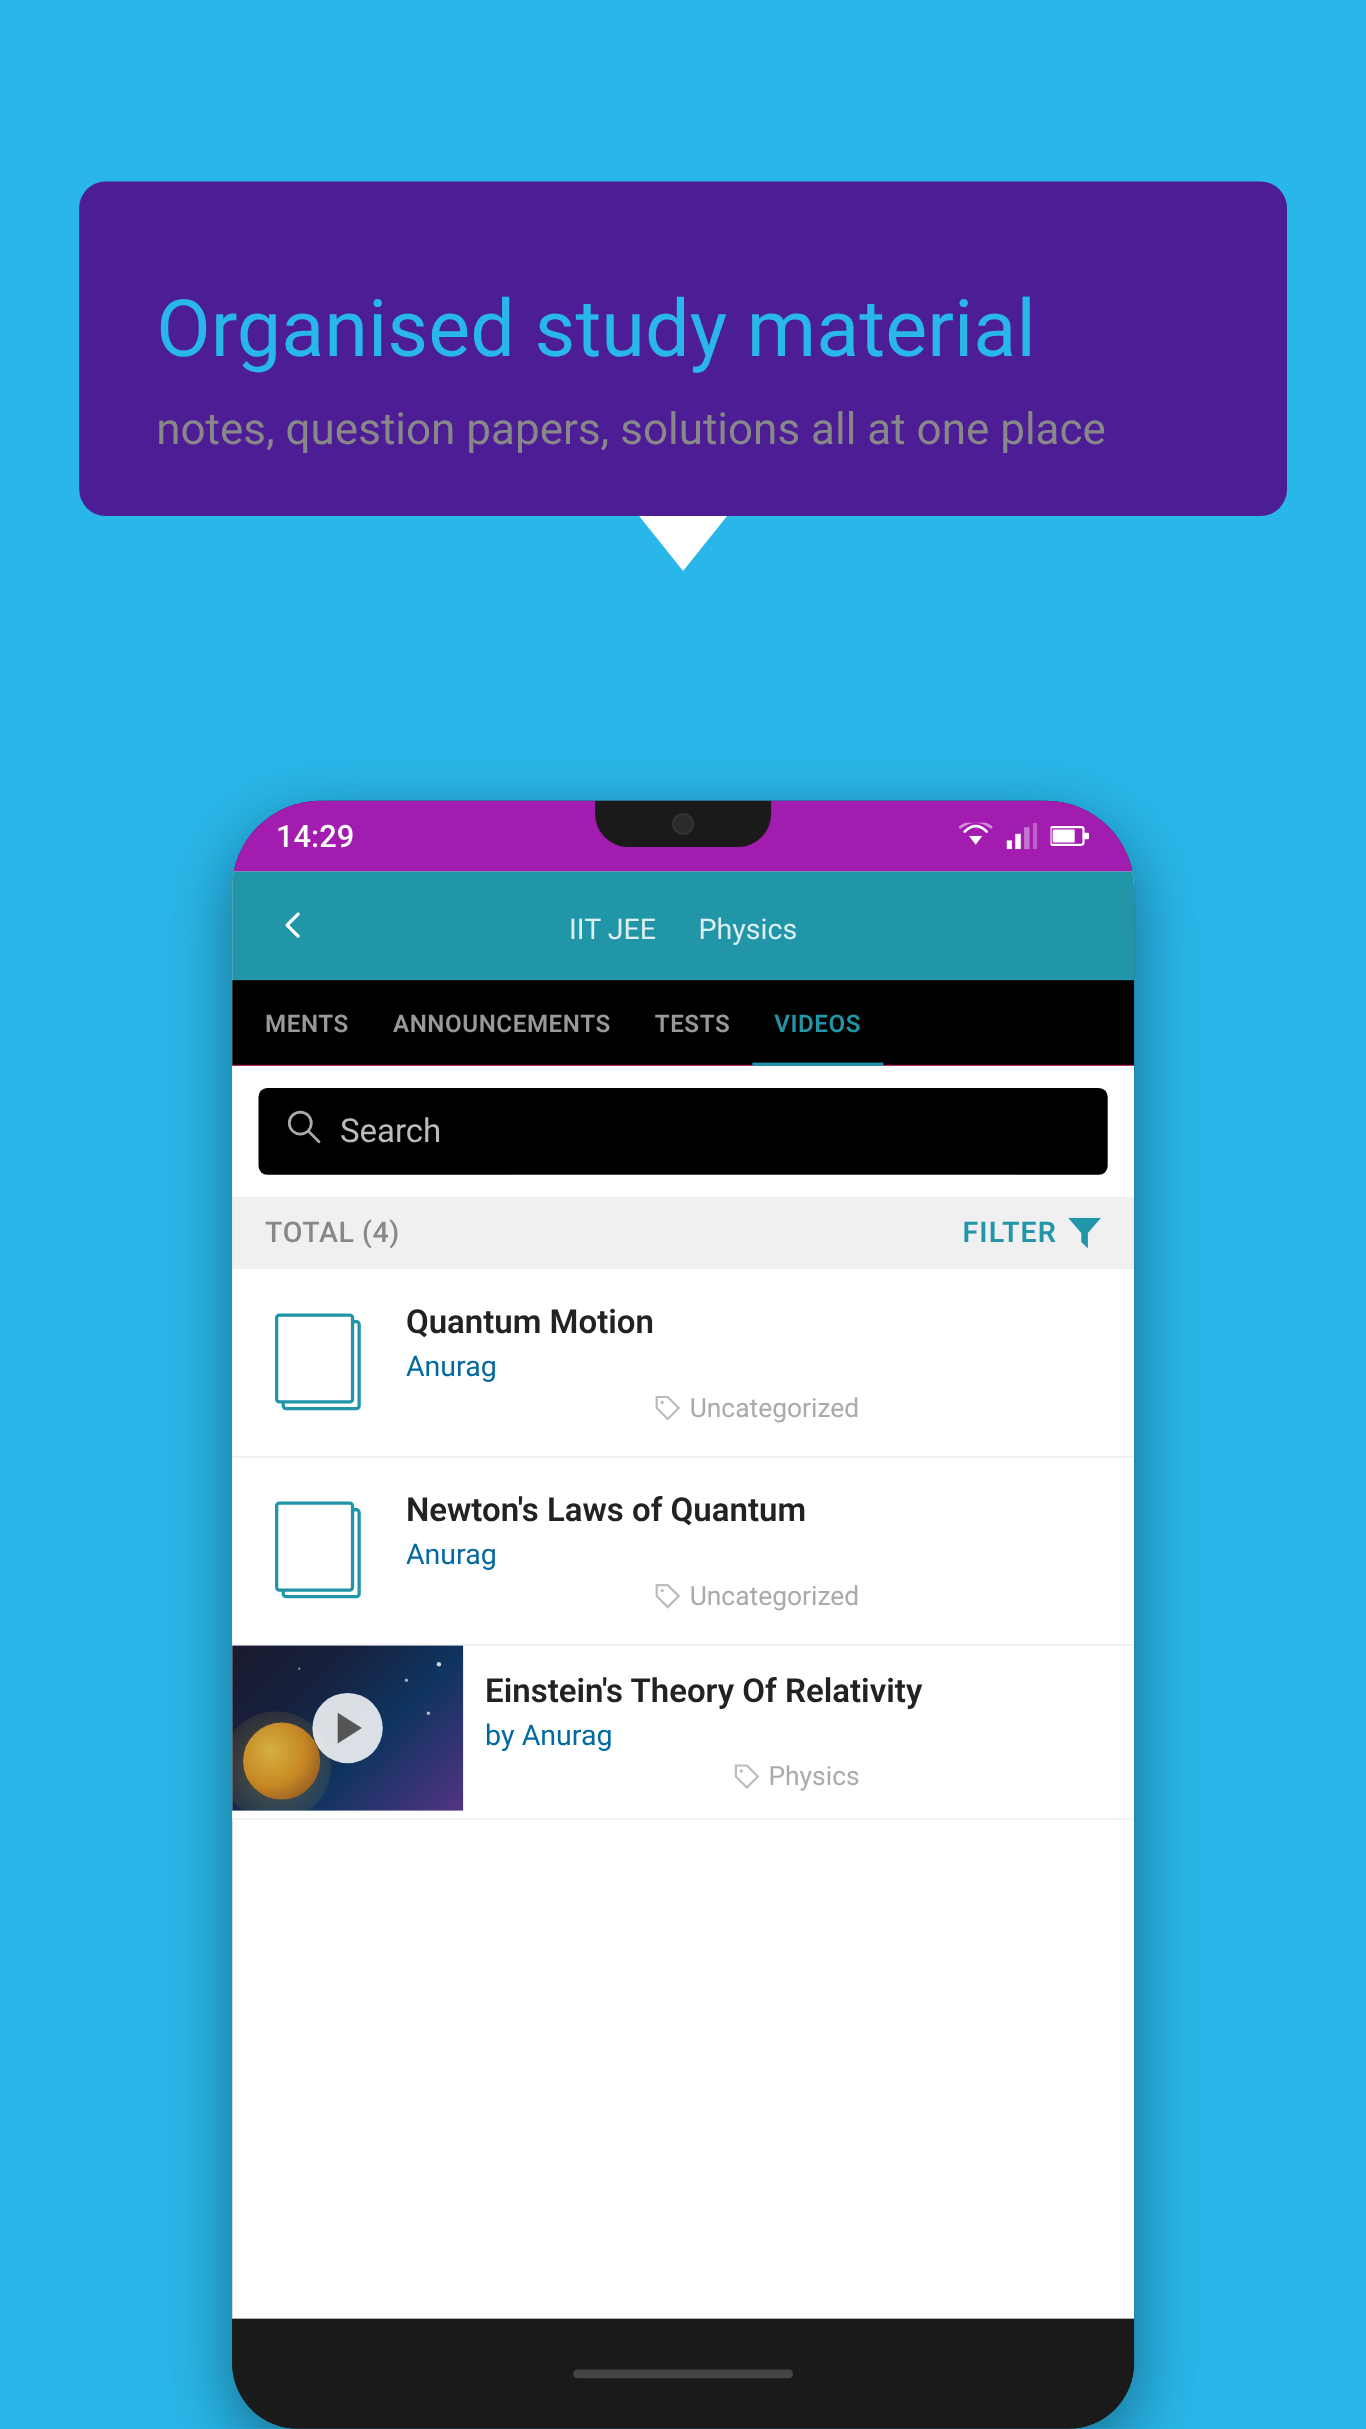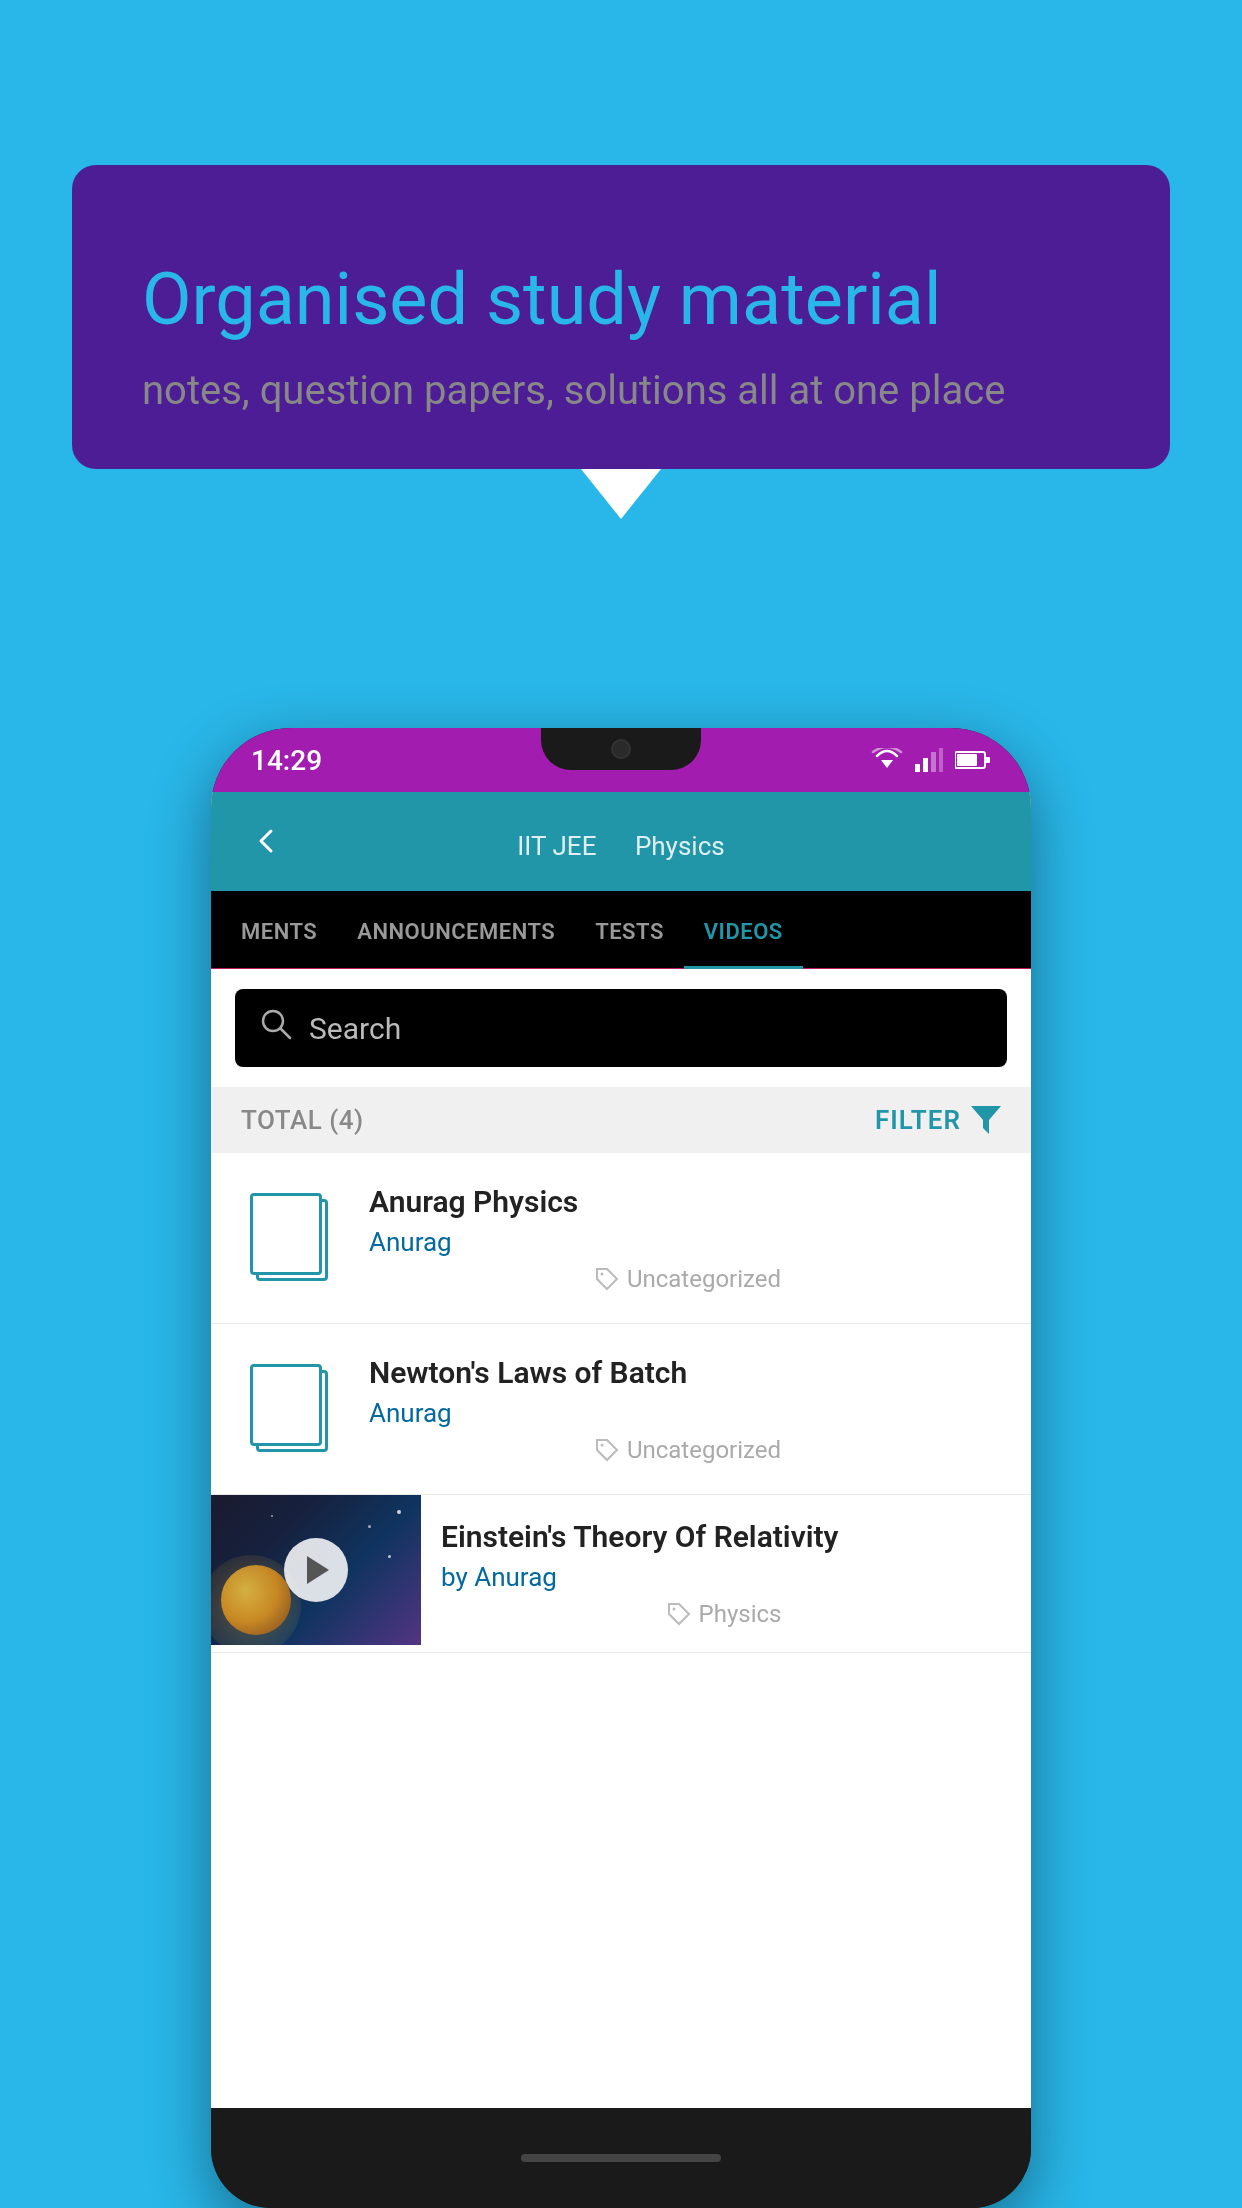--- a/index.html
+++ b/index.html
@@ -483,41 +483,41 @@
     <div class="video-list">
 
       <div class="video-item">
         <div class="video-item-thumb">
           <div style="position:relative; width:80px; height:90px;">
             <div class="file-icon-back"></div>
             <div class="file-icon-front"></div>
           </div>
         </div>
         <div class="video-item-info">
-          <div class="video-item-title">Anurag Physics</div>
+          <div class="video-item-title">Quantum Motion</div>
           <div class="video-item-author">Anurag</div>
           <div class="video-item-tag">
             <svg width="24" height="24" viewBox="0 0 24 24">
               <path d="M2,2 L12,2 L22,12 L12,22 L2,12 Z" fill="none" stroke="#bbb" stroke-width="2"></path>
               <circle cx="7" cy="7" r="1.5" fill="#bbb"></circle>
             </svg>
             <span>Uncategorized</span>
           </div>
         </div>
       </div>
 
       <div class="video-item">
         <div class="video-item-thumb">
           <div style="position:relative; width:80px; height:90px;">
             <div class="file-icon-back"></div>
             <div class="file-icon-front"></div>
           </div>
         </div>
         <div class="video-item-info">
-          <div class="video-item-title">Newton's Laws of Batch</div>
+          <div class="video-item-title">Newton's Laws of Quantum</div>
           <div class="video-item-author">Anurag</div>
           <div class="video-item-tag">
             <svg width="24" height="24" viewBox="0 0 24 24">
               <path d="M2,2 L12,2 L22,12 L12,22 L2,12 Z" fill="none" stroke="#bbb" stroke-width="2"></path>
               <circle cx="7" cy="7" r="1.5" fill="#bbb"></circle>
             </svg>
             <span>Uncategorized</span>
           </div>
         </div>
       </div>

